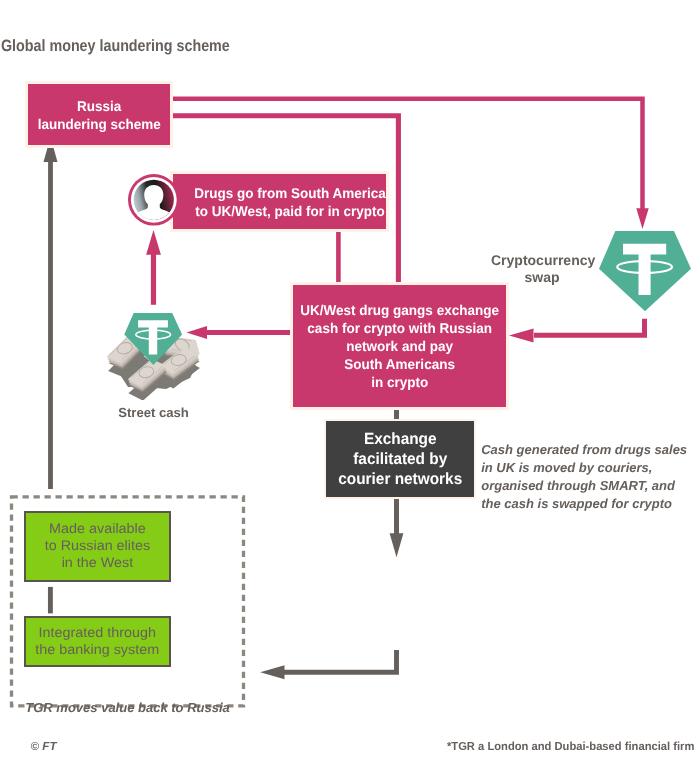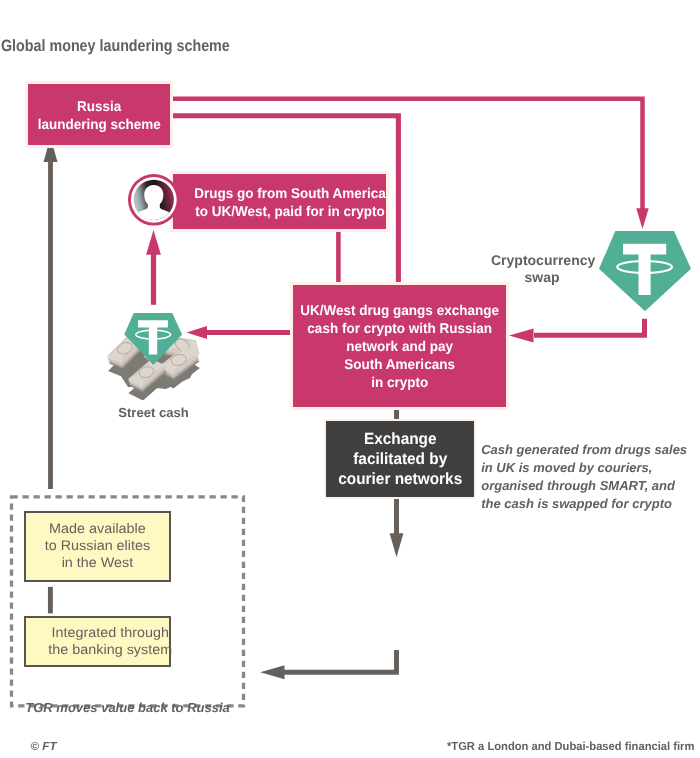--- a/index.html
+++ b/index.html
@@ -17,37 +17,37 @@
             transform:scaleX(0.872);transform-origin:left center;white-space:nowrap;}
 
   
   .box{box-sizing:border-box;display:flex;align-items:center;justify-content:center;
        text-align:center;}
   .box>span,.box{white-space:nowrap;}
   .pinkbox{background:#c9386d;border:3.2px solid #fff1e5;color:#ffffff;font-weight:700;
            font-size:14.1px;line-height:18px;}
   .greybox{background:#404040;border:2px solid #fff1e5;color:#ffffff;font-weight:700;
            font-size:16.2px;line-height:20.3px;}
-  .creambox{background:#fef9c3;border:2.2px solid #5a5450;color:#66605c;font-weight:400;
+  .creambox{background:#84cc16;border:2.2px solid #5a5450;color:#66605c;font-weight:400;
             font-size:13.75px;line-height:16.9px;}
   .sq{display:inline-block;transform-origin:center center;}
 
   
   .lbl{color:#66605c;font-weight:700;}
   .ital{color:#66605c;font-weight:700;font-style:italic;margin-top:18px;}
   .footer{color:#66605c;font-weight:400;font-size:10.8px;line-height:13px;}
 
   
   #box-russia{left:3px;  top:81px;  width:148px; height:67px;margin-left:22px;}
   #box-drugs{left:170px; top:171px; width:219px; height:61px;padding-left:20px;}
   #box-ukwest{left:290px;top:281.5px;width:219px;height:128px;}
   #box-exchange{left:323.5px;top:419px;width:152.5px;height:80px;}
   #box-tgr{left:321px;  top:558px; width:148px; height:89px;}
   #box-made{left:23.5px;top:511px; width:147.5px;height:71px;}
-  #box-integrated{left:23.5px;top:616px;width:147.5px;height:51px;justify-content:flex-end;}
+  #box-integrated{left:23.5px;top:616px;width:147.5px;height:51px;}
 
   
   #lbl-crypto{left:491px;top:252px;width:102px;text-align:center;
               font-size:14px;line-height:17.3px;}
   #lbl-street{left:103.5px;top:404.8px;width:100px;text-align:center;
               font-size:13.1px;line-height:16px;}
   #lbl-courier{left:481.2px;top:422.6px;width:215px;font-size:13px;line-height:18.3px;}
   #lbl-tgrmoves{left:25.3px;top:682px;font-size:13.0px;line-height:16px;}
   #f-source{left:7.4px;top:763px;font-size:10.9px;}
   #f-copy{left:7.6px;top:740px;font-style:italic;font-weight:700;font-size:11.6px;padding-left:23px;}

